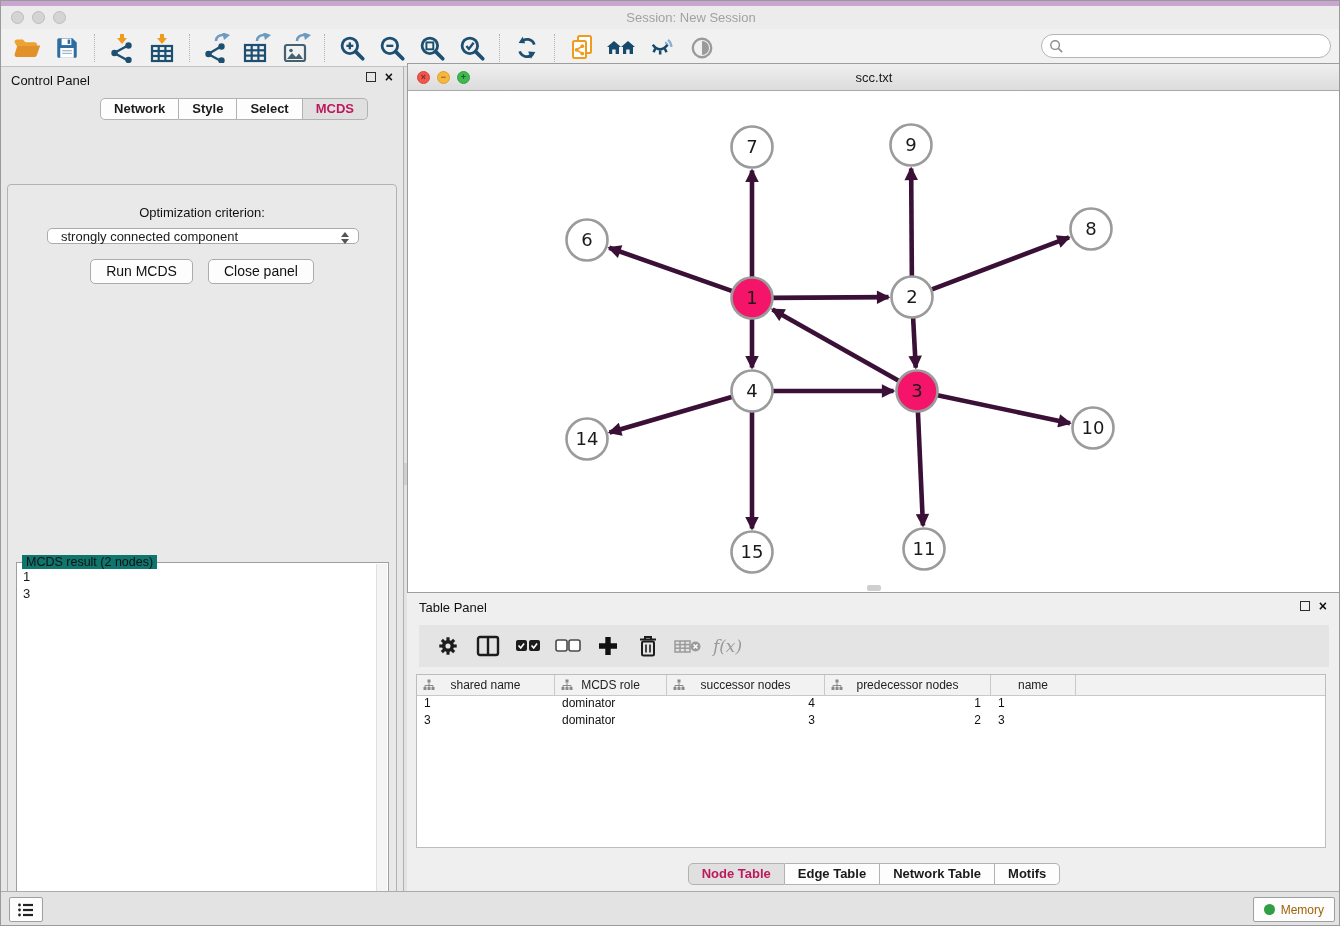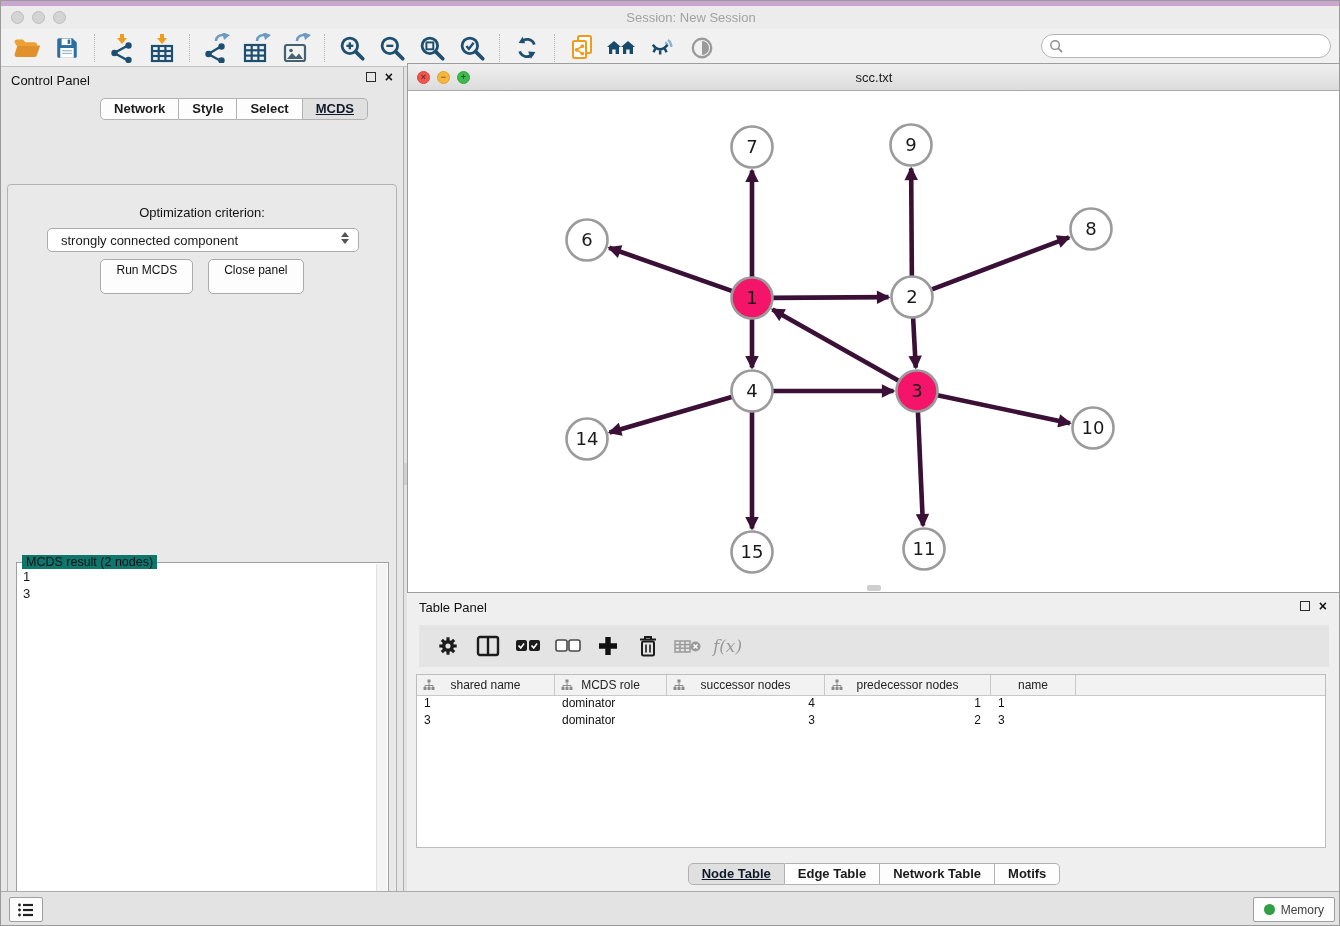--- a/index.html
+++ b/index.html
@@ -34,33 +34,33 @@
   .panel-head { position:absolute; left:10px; top:6px; font-size:13px; color:#111; }
   .panel-icons { position:absolute; right:10px; top:5px; display:flex; gap:9px; align-items:center; }
   .float-ico { width:10px; height:10px; border:1.6px solid #2b2b2b; }
   .close-ico { font-weight:700; font-size:14px; color:#111; line-height:10px; }
   .tabs-row { position:absolute; left:0; width:100%; display:flex; justify-content:center;margin-left:32px; }
   .seg { display:inline-flex; }
   .seg .tab { border:1px solid #b2b2b2; border-left:none; background:#fdfdfd; padding:2px 13px 3px;
               font-size:13px; font-weight:600; color:#1a1a1a; white-space:nowrap; }
   .seg .tab:first-child { border-left:1px solid #b2b2b2; border-radius:5px 0 0 5px; }
   .seg .tab:last-child { border-radius:0 5px 5px 0; }
-  .seg .tab.active { background:#e0e0e0; color:#0f172a;text-decoration:underline; }
+  .seg .tab.active { background:#e0e0e0; color:#be185d; }
   .cp-box { position:absolute; left:6px; top:117px; width:390px; height:760px;
             background:#e9e9e9; border:1px solid #b3b3b3; border-radius:4px; }
   .opt-label { position:absolute; left:0; top:20px; width:100%; text-align:center; color:#111; }
-  .dropdown { position:absolute; left:39px; top:43px; width:312px; height:24px; background:#fff;
+  .dropdown { position:absolute; left:39px; top:43px; width:312px; height:16px; background:#fff;
               border:1px solid #ababab; border-radius:5px; display:flex; align-items:center;
               padding-left:13px; }
   .dd-arrows { position:absolute; right:9px; top:3px; display:flex; flex-direction:column; gap:2px; }
   .dd-arrows i { width:0; height:0; border-left:4px solid transparent; border-right:4px solid transparent; }
   .dd-up { border-bottom:5px solid #555; }
   .dd-down { border-top:5px solid #555; }
-  .btn { background:#fdfdfd; border:1px solid #ababab; border-radius:5px; padding:3px 15px 16px;
-         font-family:"Liberation Sans",sans-serif; font-size:12px; color:#111; }
+  .btn { background:#fdfdfd; border:1px solid #ababab; border-radius:5px; padding:3px 15px 4px;
+         font-family:"Liberation Sans",sans-serif; font-size:14px; color:#111; }
   .cp-buttons { position:absolute; top:74px; left:0; width:100%; display:flex; justify-content:center; gap:15px; }
   .groupbox { position:absolute; left:8px; top:377px; width:373px; height:375px;
               border:1px solid #9f9f9f; background:#fff; }
   .groupbox legend-t { position:absolute; top:-8px; left:5px; background:#0f766e; padding:0 4px;
                        font-size:12.5px; color:#111; display:block; }
   .result-text { position:absolute; left:2px; top:4px; right:13px; bottom:2px; white-space:pre;
                  font-size:13px; line-height:17px; padding:1px 4px; overflow:hidden; }
   .result-scroll { position:absolute; right:1px; top:1px; width:11px; bottom:1px; background:#f4f4f4;
                    border-left:1px solid #e0e0e0; }
 
@@ -101,21 +101,21 @@
   .td { overflow:hidden; white-space:nowrap; }
   .c1{width:138px;} .c2{width:112px;} .c3{width:158px;} .c4{width:166px;} .c5{width:85px;} .c6{flex:1;}
   .pl{padding-left:7px; text-align:left;} .pr{padding-right:10px; text-align:right;}
   .tp-tabs { position:absolute; left:0; top:270px; width:100%; display:flex; justify-content:center; }
 
   
   .statusbar { left:0; top:890px; width:1340px; height:36px; background:#e3e3e3; border-top:1px solid #ababab; }
   .list-btn { position:absolute; left:8px; top:5px; width:34px; height:25px; background:#fdfdfd;
               border:1px solid #9f9f9f; border-radius:2px; display:flex; align-items:center; justify-content:center; }
   .mem-btn { position:absolute; right:6px; top:5px; height:25px; background:#fdfdfd; border:1px solid #9f9f9f;
-             border-radius:2px; display:flex; align-items:center; gap:6px; padding:0 10px; font-size:12px; color:#404040; }
+             border-radius:2px; display:flex; align-items:center; gap:6px; padding:0 10px; font-size:12px; color:#a16207; }
   .mem-dot { width:11px; height:11px; border-radius:50%; background:#2f9e44; }
 </style>
 </head>
 <body>
 
 <div id="app">
 
   <div class="abs top-strip"></div>
   <div class="abs titlebar">
     <div class="win-title">Session: New Session</div>

